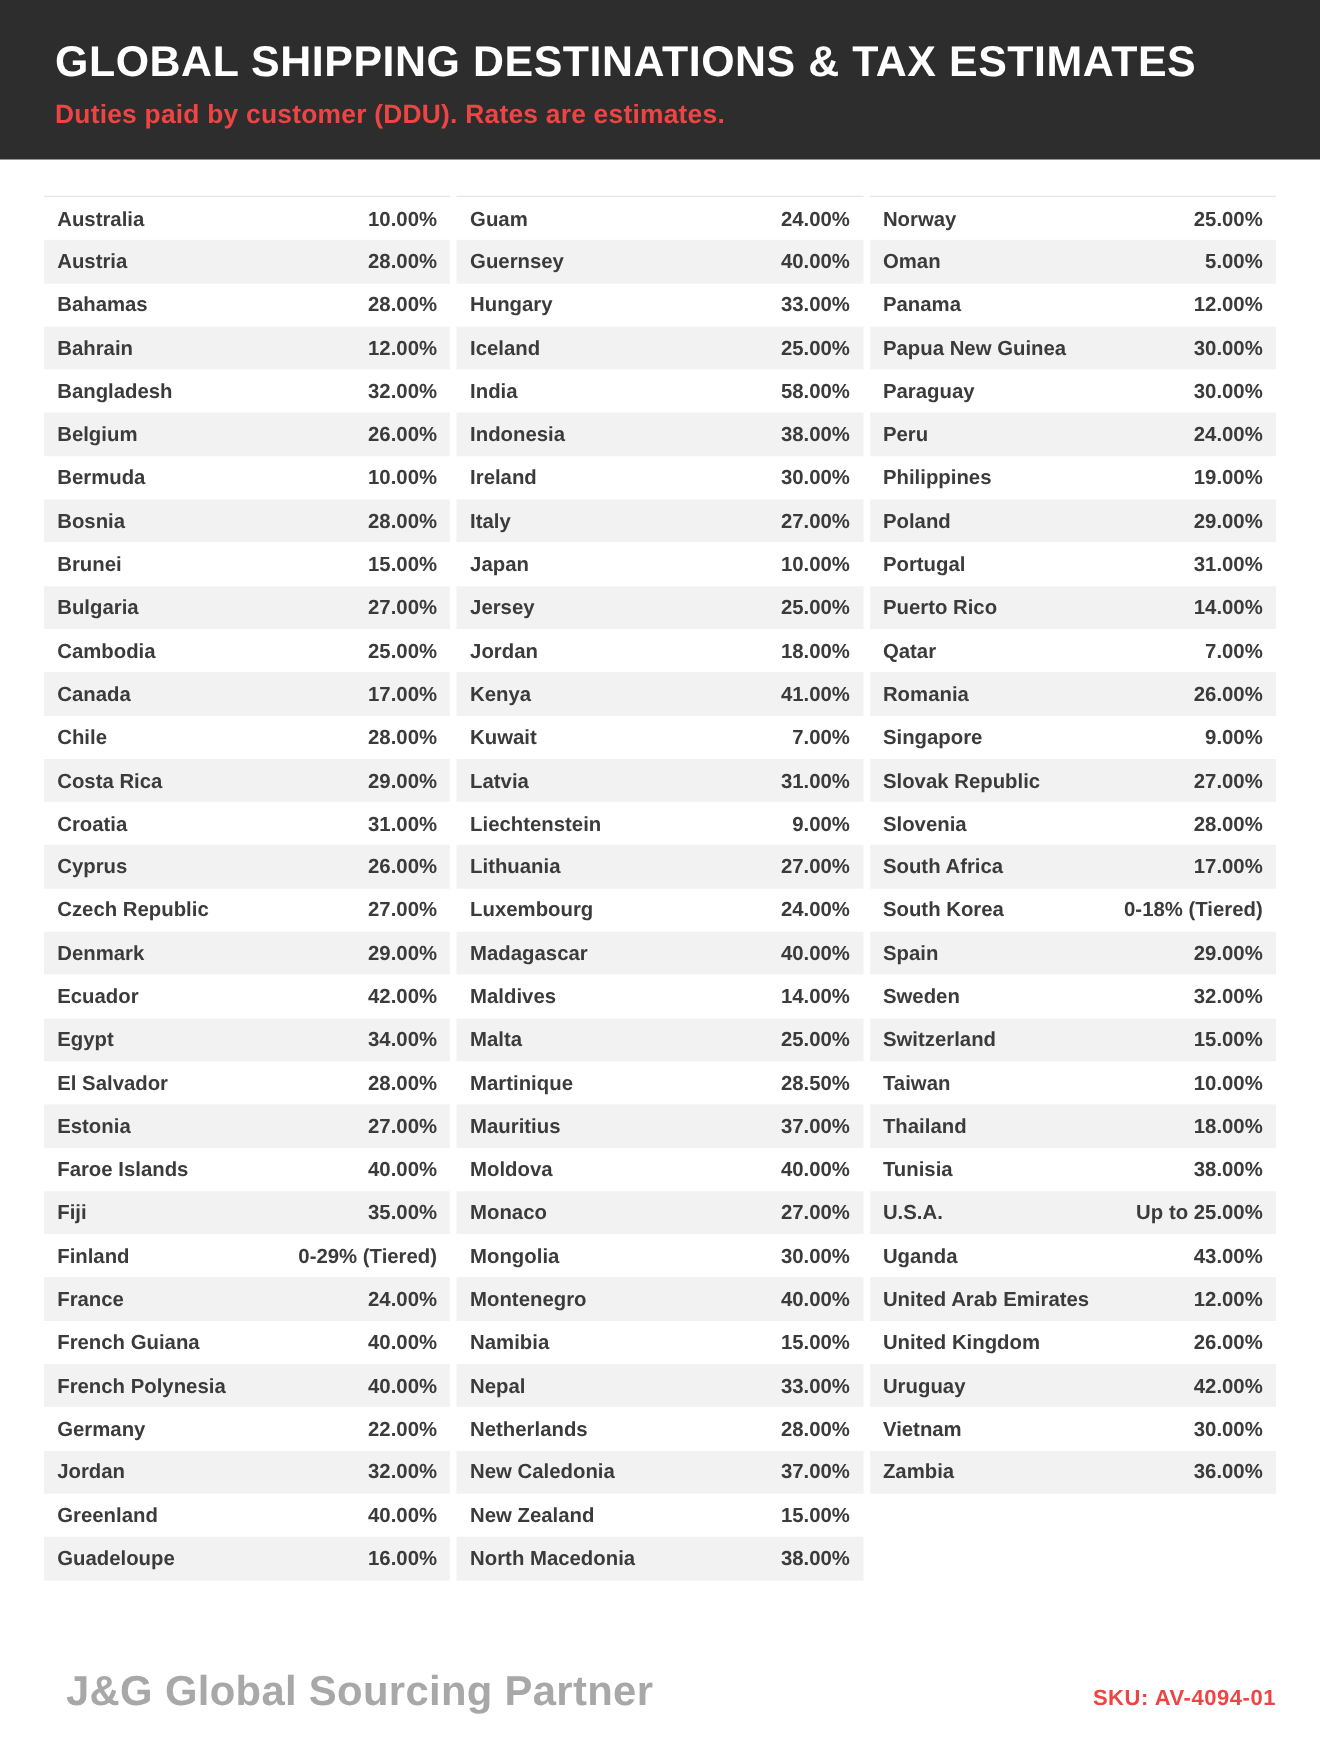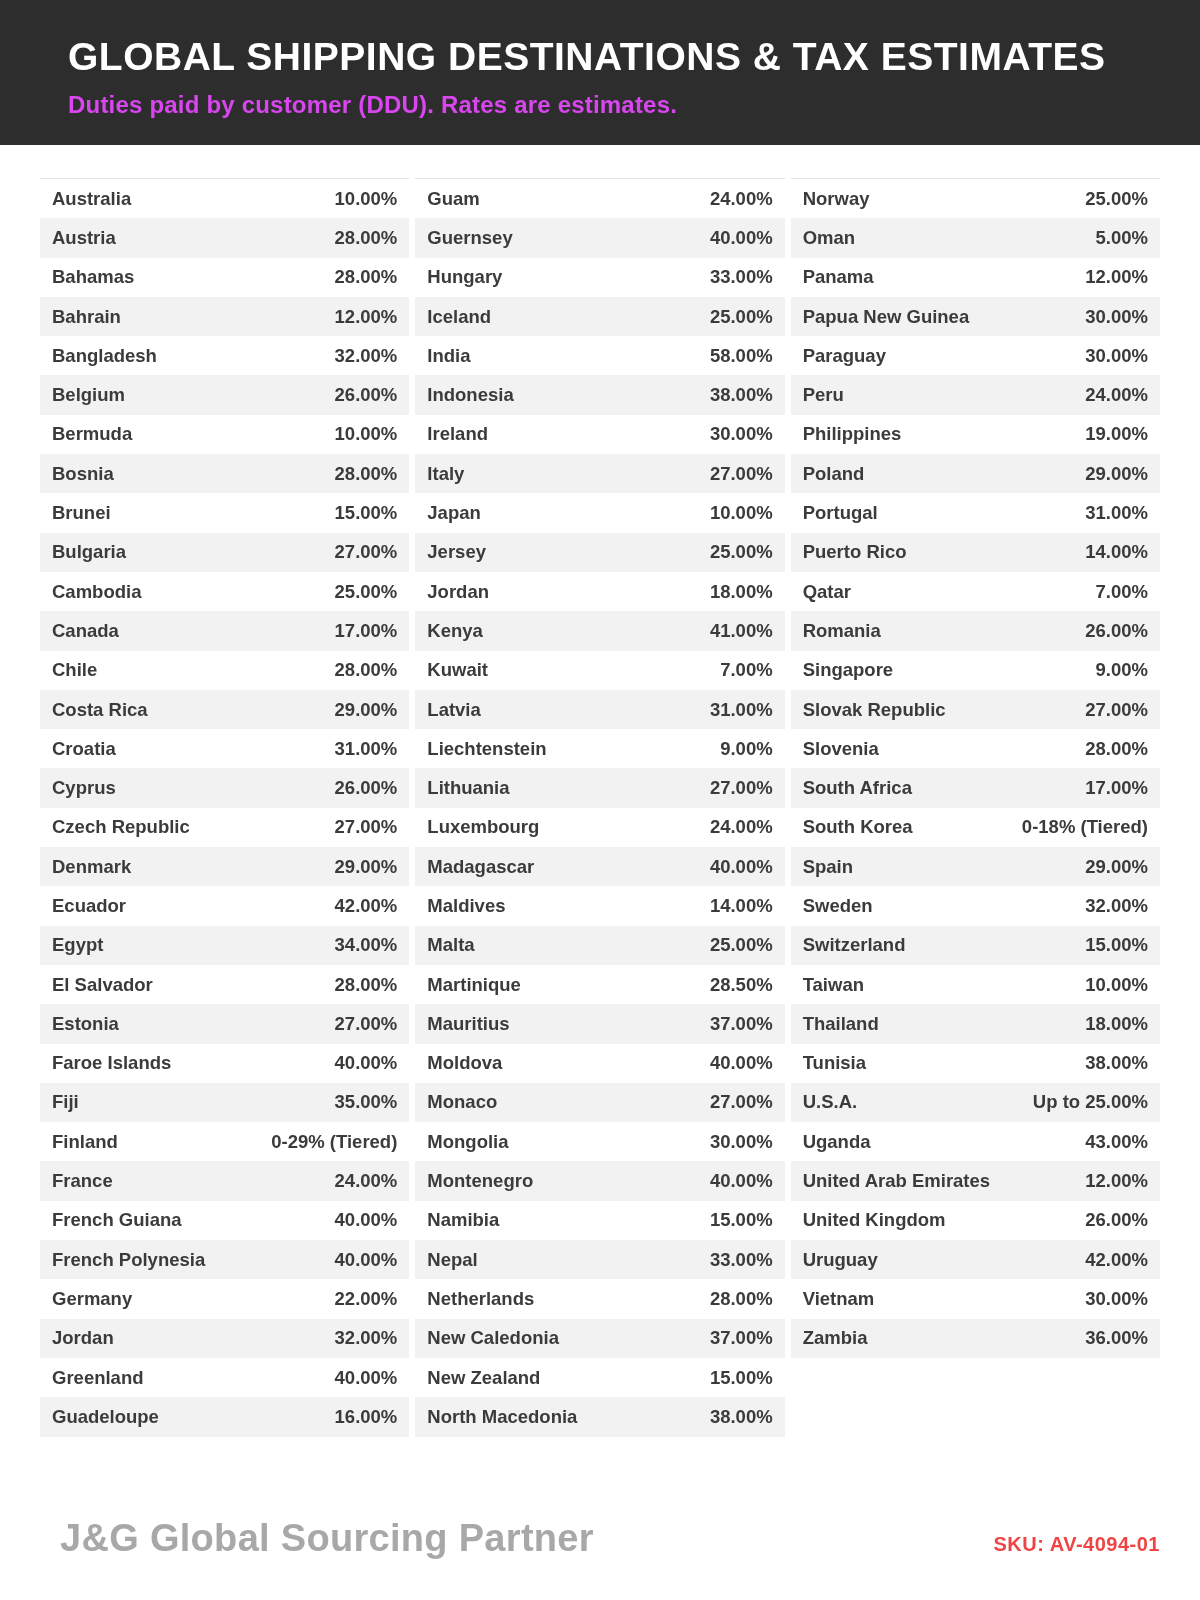--- a/index.html
+++ b/index.html
@@ -9,34 +9,34 @@
     height: 1600px;
     position: relative;
     background: #ffffff;
     font-family: "Liberation Sans", "DejaVu Sans", sans-serif;
     color: #3b3b3b;
     overflow: hidden;
   }
   .header {
     background: #2d2d2d;
     color: #ffffff;
-    padding: 36px 50px 34px 68px;
+    padding: 36px 50px 34px 50px;
     height: 145px;
   }
   .header h1 {
     font-size: 39px;
     font-weight: 800;
     letter-spacing: 0.5px;
     line-height: 1.1;
   }
   .header .subtitle {
     margin-top: 12px;
     font-size: 24px;
     font-weight: 700;
-    color: #d946ef;
+    color: #ef4444;
     letter-spacing: 0.2px;
   }
   .grid {
     display: flex;
     gap: 6px;
     margin: 33px 40px 0 40px;
   }
   .col {
     flex: 1 1 0;
     border-top: 1px solid #e2e2e2;

